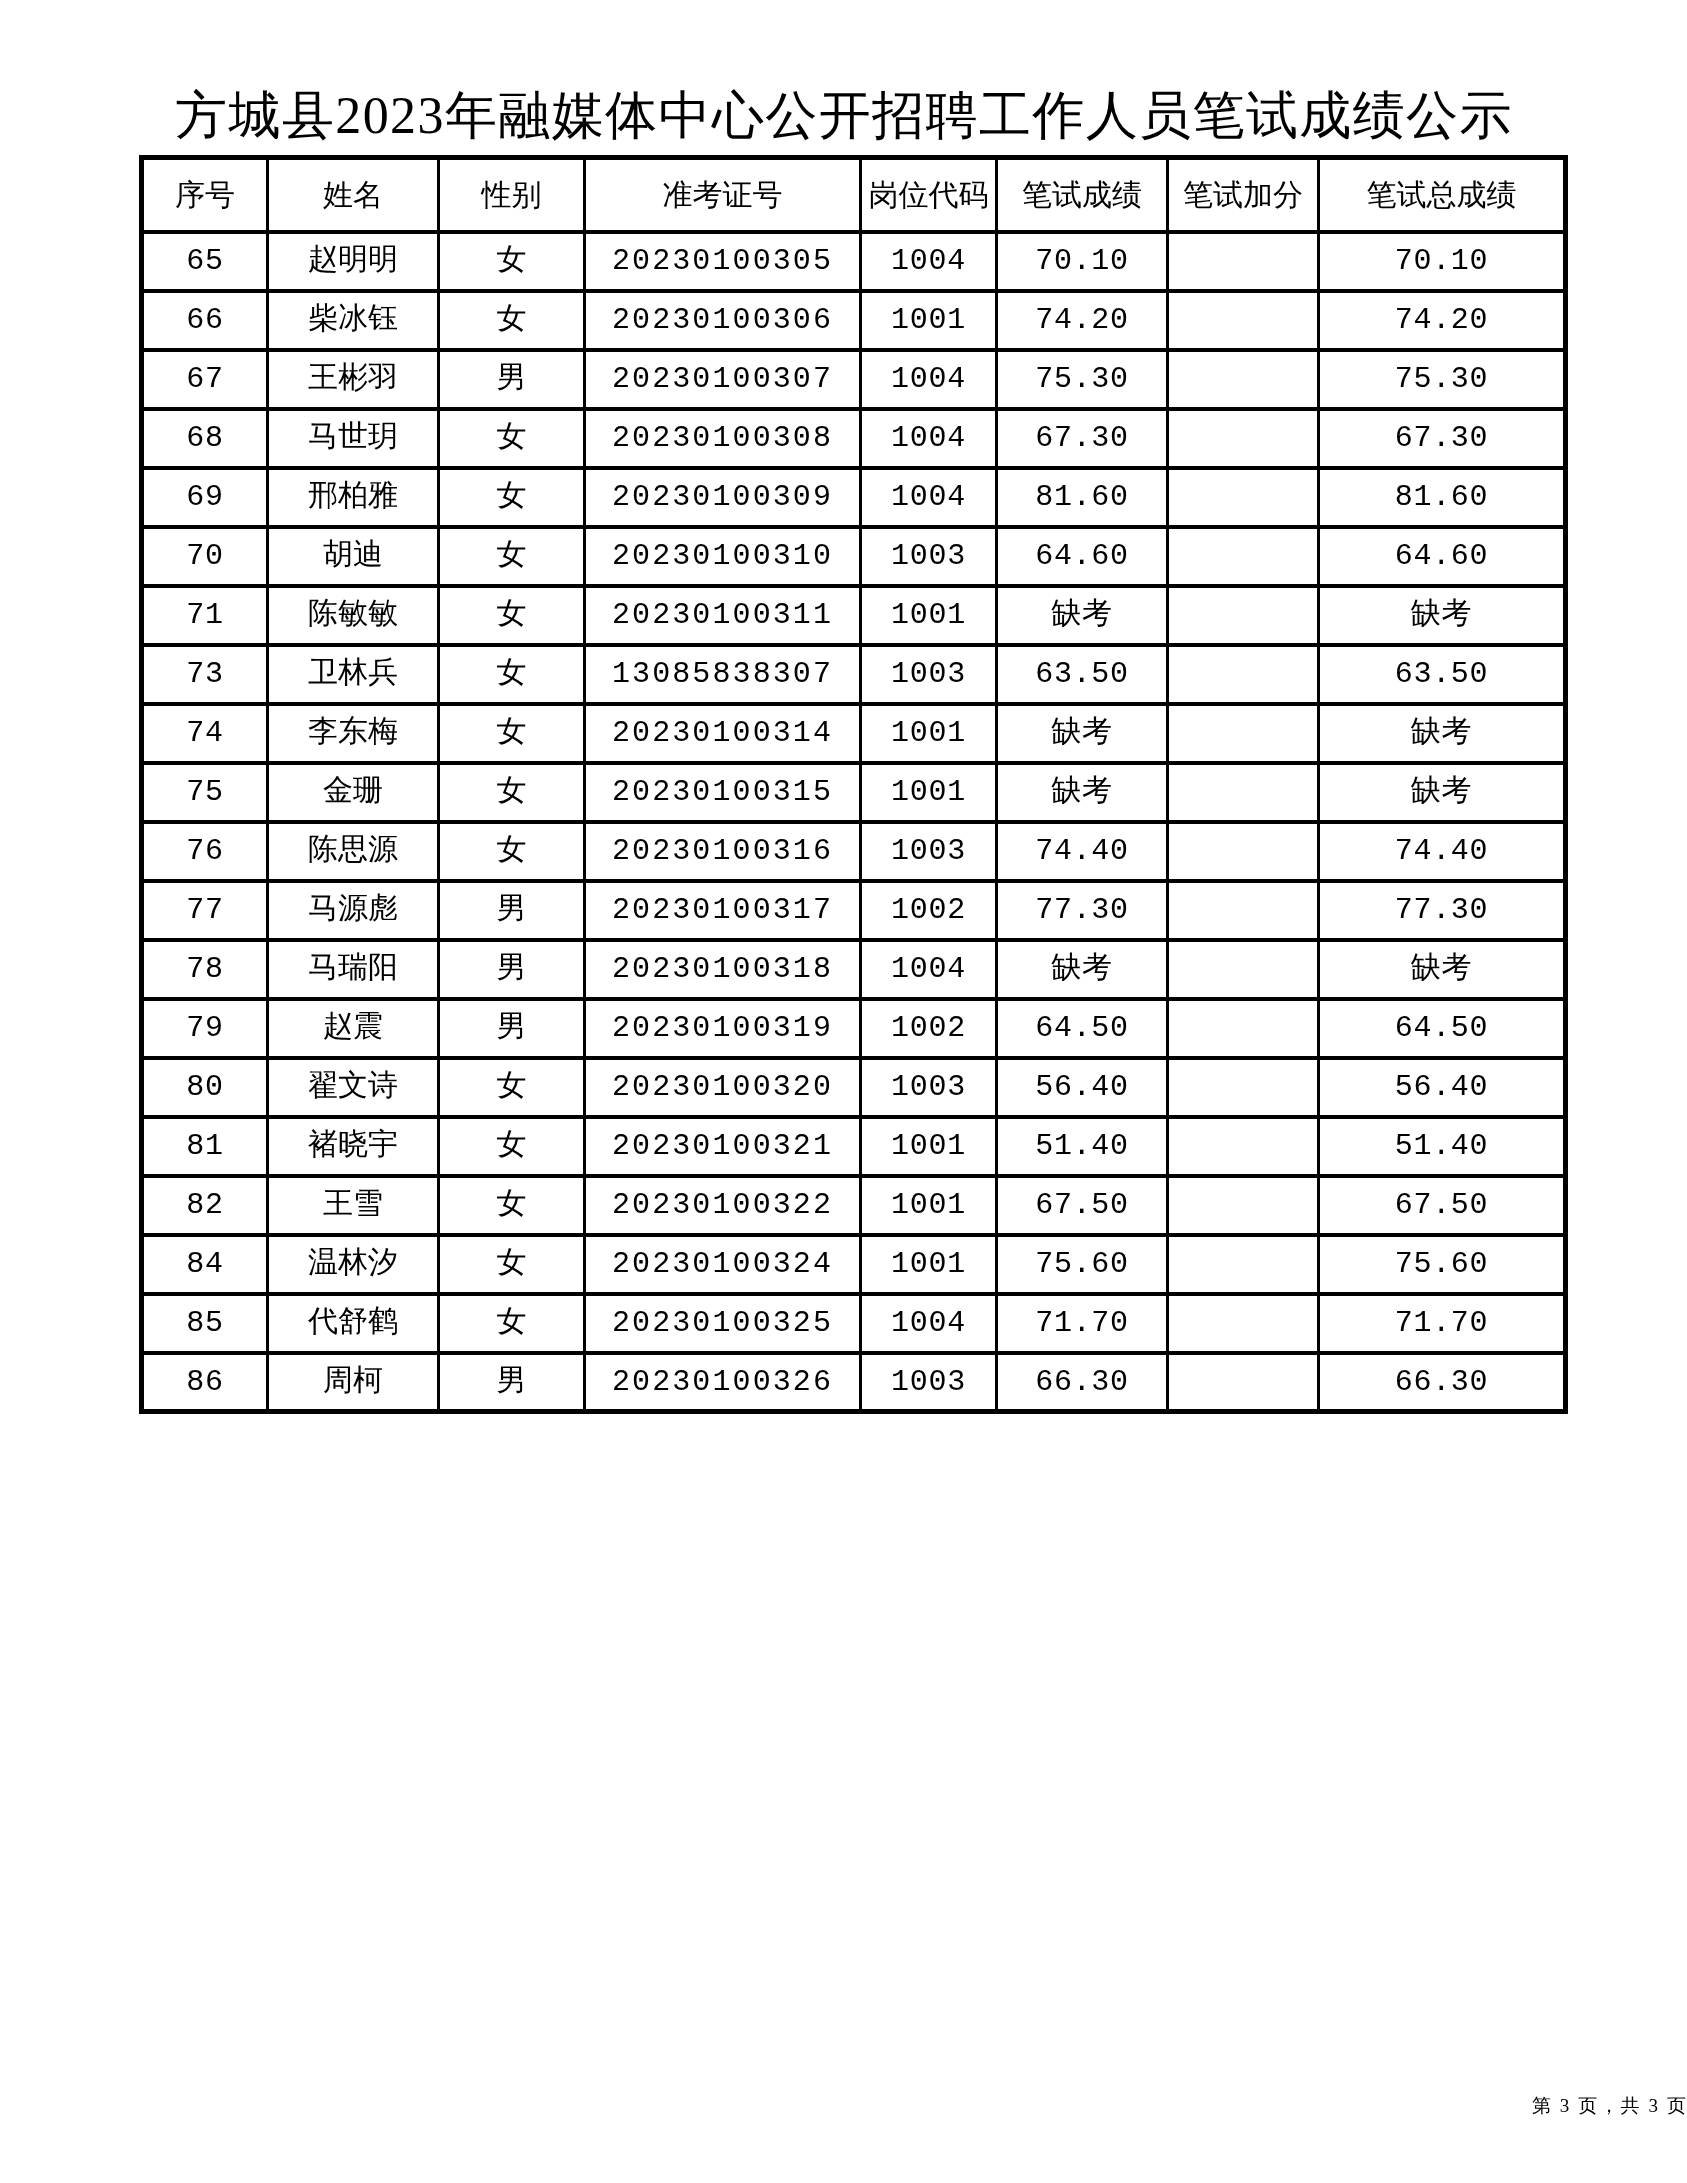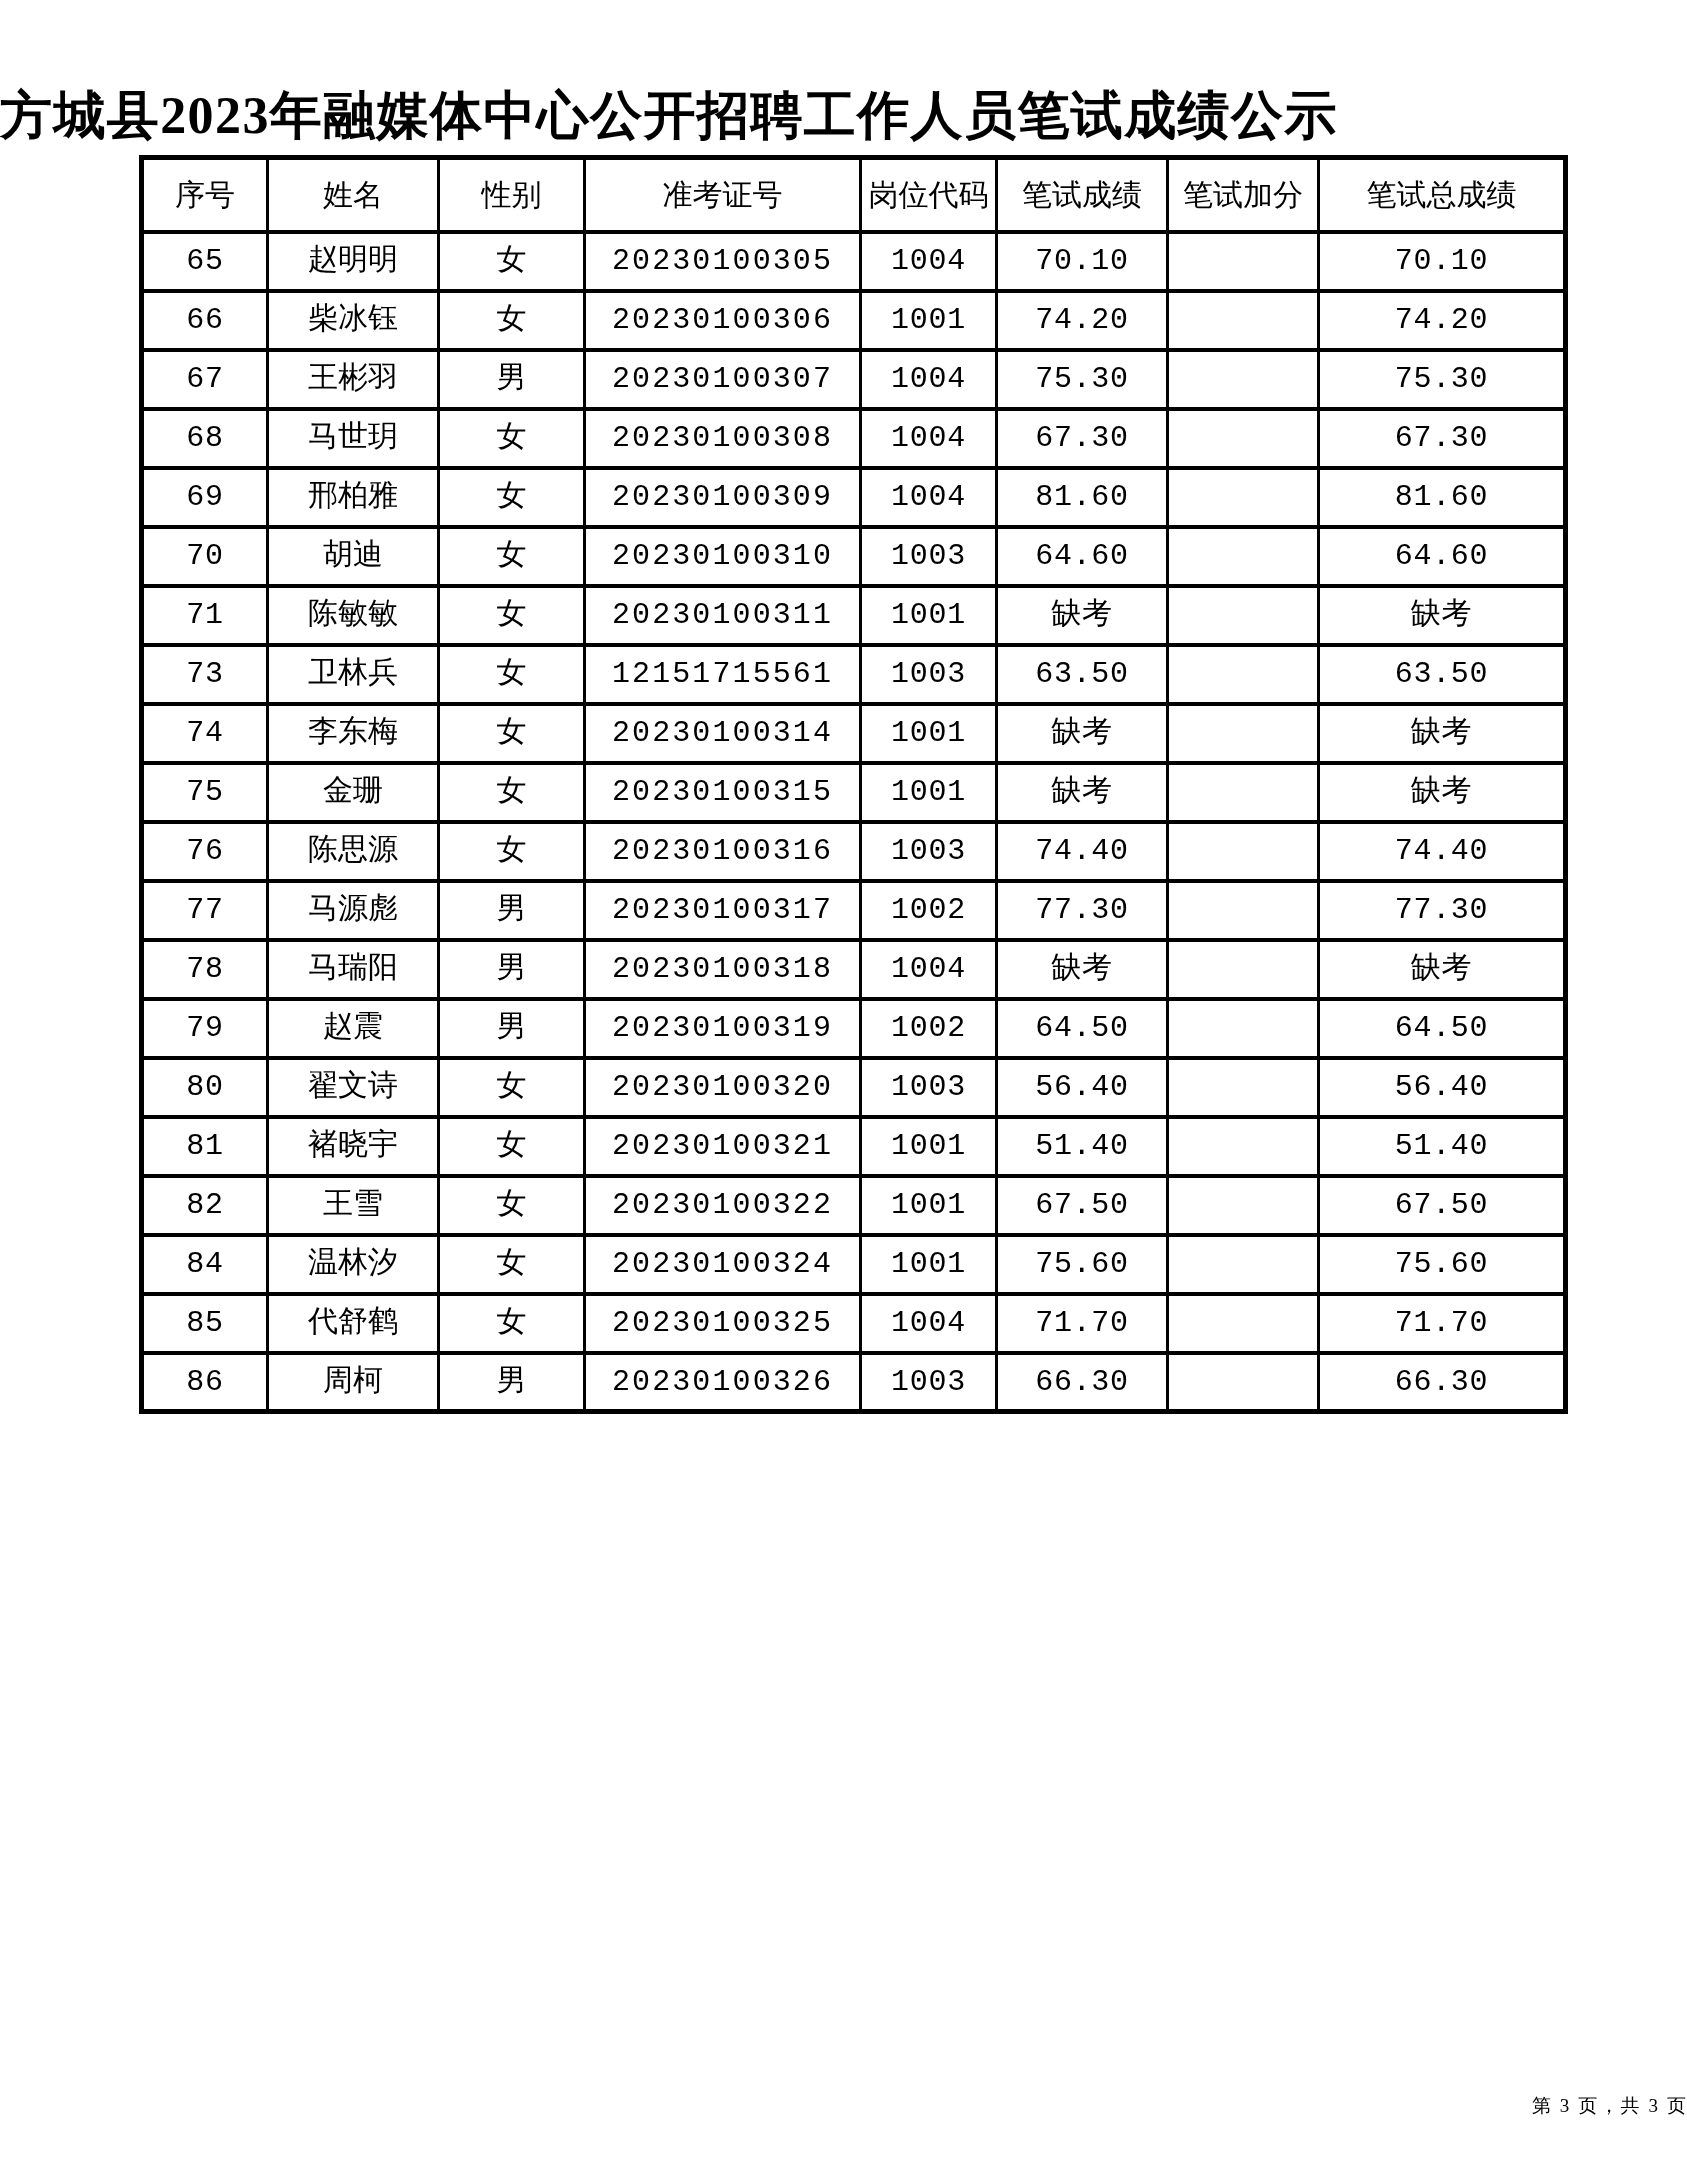--- a/index.html
+++ b/index.html
@@ -10,22 +10,23 @@
     width: 1688px;
     height: 2183px;
     position: relative;
     overflow: hidden;
     background: #ffffff;
     color: #000000;
     font-family: "Liberation Serif", "DejaVu Serif", serif;
   }
   .title {
     margin: 87px 0 0 0;
+    text-align: center;
     font-size: 52px;
-    font-weight: bold;
+    font-weight: normal;
     line-height: 1.1;
     letter-spacing: 1.4px;
     white-space: nowrap;
   }
   table.score-table {
     table-layout: fixed;
     border-collapse: collapse;
     width: 1427px;
     margin: 11px 0 16px 139px;
     border: 5.5px solid #000000;
@@ -159,21 +160,21 @@
           <td>20230100311</td>
           <td>1001</td>
           <td>缺考</td>
           <td></td>
           <td>缺考</td>
         </tr>
         <tr>
           <td>73</td>
           <td>卫林兵</td>
           <td>女</td>
-          <td>12151715561</td>
+          <td>13085838307</td>
           <td>1003</td>
           <td>63.50</td>
           <td></td>
           <td>63.50</td>
         </tr>
         <tr>
           <td>74</td>
           <td>李东梅</td>
           <td>女</td>
           <td>20230100314</td>

